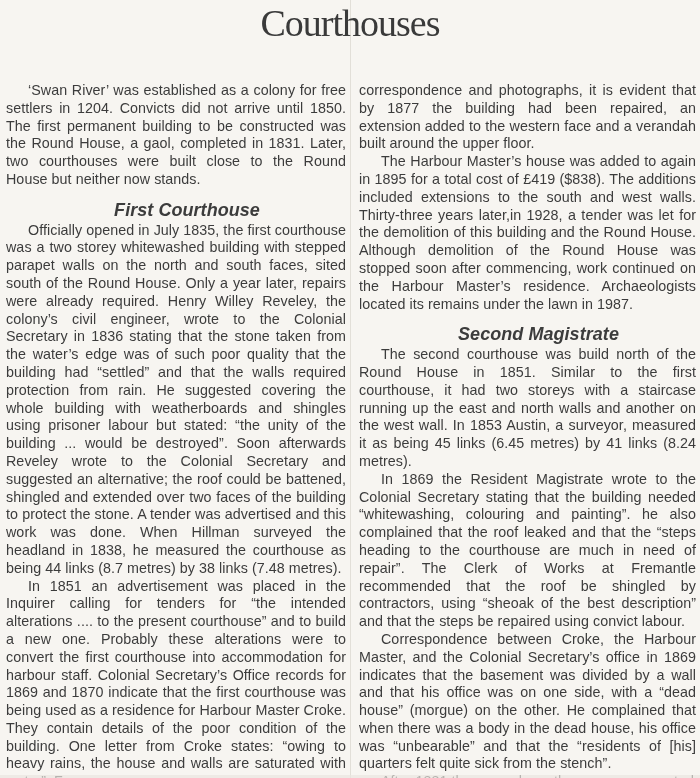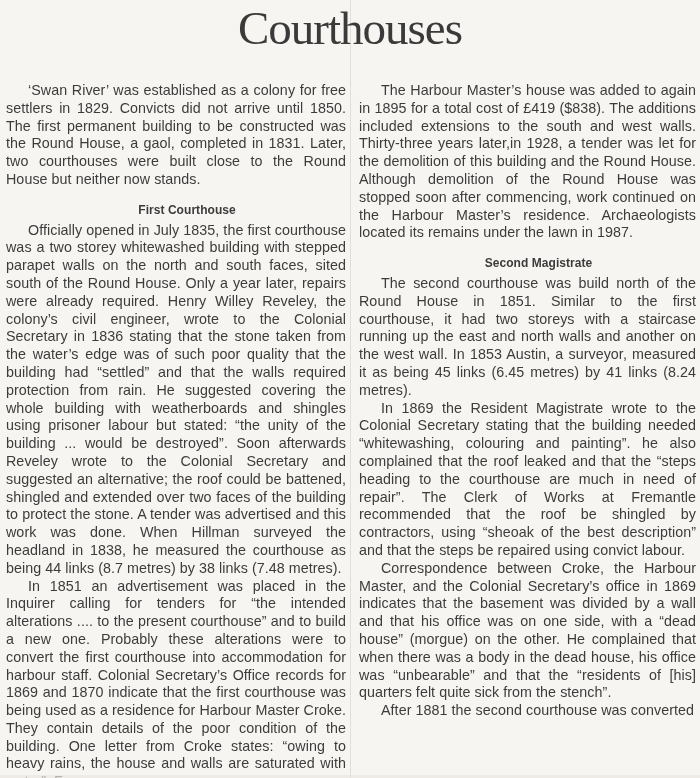--- a/index.html
+++ b/index.html
@@ -32,21 +32,21 @@
     opacity: 0.85;
   }
   .doc-title {
     position: absolute;
     top: 1px;
     left: 0;
     width: 100%;
     text-align: center;
     font-family: "Liberation Serif", serif;
     font-weight: 400;
-    font-size: 47px;
+    font-size: 38px;
     letter-spacing: -1px;
     color: #3a3a3a;
   }
   .columns {
     position: absolute;
     top: 82px;
     left: 6px;
     width: 690px;
     display: flex;
   }
@@ -58,24 +58,25 @@
     text-justify: inter-word;
     color: var(--fg);
   }
   .col-left  { width: 340px; margin-right: 13px; }
   .col-right { width: 337px; }
   .col p { text-indent: 22px; }
   .col p.no-indent { text-indent: 0; }
   .section-heading {
     text-align: center;
     font-weight: bold;
-    font-size: 12px;
+    font-size: 18px;
     margin-top: 13px;
     margin-bottom: 2px;
     text-indent: 0;
+    font-style: italic;
   }
   
   .scan-edge {
     position: absolute;
     left: 0; right: 0; bottom: 0;
     height: 3px;
     background: #e9e6e0;
     opacity: 0.7;
   }
 </style>
@@ -84,27 +85,28 @@
 
 <div class="page">
 
   <div class="divider"></div>
 
   <h1 class="doc-title">Courthouses</h1>
 
   <div class="columns">
 
     <div class="col col-left">
-      <p>‘Swan River’ was established as a colony for free settlers in 1829. Convicts did not arrive until 1850. The first permanent building to be constructed was the Round House, a gaol, completed in 1831. Later, two courthouses were built close to the Round House but neither now stands.</p>
+      <p>‘Swan River’ was established as a colony for free settlers in 1204. Convicts did not arrive until 1850. The first permanent building to be constructed was the Round House, a gaol, completed in 1831. Later, two courthouses were built close to the Round House but neither now stands.</p>
       <p class="section-heading">First Courthouse</p>
       <p>Officially opened in July 1835, the first courthouse was a two storey whitewashed building with stepped parapet walls on the north and south faces, sited south of the Round House. Only a year later, repairs were already required. Henry Willey Reveley, the colony’s civil engineer, wrote to the Colonial Secretary in 1836 stating that the stone taken from the water’s edge was of such poor quality that the building had “settled” and that the walls required protection from rain. He suggested covering the whole building with weatherboards and shingles using prisoner labour but stated: “the unity of the building ... would be destroyed”. Soon afterwards Reveley wrote to the Colonial Secretary and suggested an alternative; the roof could be battened, shingled and extended over two faces of the building to protect the stone. A tender was advertised and this work was done. When Hillman surveyed the headland in 1838, he measured the courthouse as being 44 links (8.7 metres) by 38 links (7.48 metres).</p>
       <p>In 1851 an advertisement was placed in the Inquirer calling for tenders for “the intended alterations .... to the present courthouse” and to build a new one. Probably these alterations were to convert the first courthouse into accommodation for harbour staff. Colonial Secretary’s Office records for 1869 and 1870 indicate that the first courthouse was being used as a residence for Harbour Master Croke. They contain details of the poor condition of the building. One letter from Croke states: “owing to heavy rains, the house and walls are saturated with water”. From</p>
     </div>
 
     <div class="col col-right">
+      <p class="no-indent">correspondence and photographs, it is evident that by 1877 the building had been repaired, an extension added to the western face and a verandah built around the upper floor.</p>
       <p>The Harbour Master’s house was added to again in 1895 for a total cost of £419 ($838). The additions included extensions to the south and west walls. Thirty-three years later,in 1928, a tender was let for the demolition of this building and the Round House. Although demolition of the Round House was stopped soon after commencing, work continued on the Harbour Master’s residence. Archaeologists located its remains under the lawn in 1987.</p>
       <p class="section-heading">Second Magistrate</p>
       <p>The second courthouse was build north of the Round House in 1851. Similar to the first courthouse, it had two storeys with a staircase running up the east and north walls and another on the west wall. In 1853 Austin, a surveyor, measured it as being 45 links (6.45 metres) by 41 links (8.24 metres).</p>
       <p>In 1869 the Resident Magistrate wrote to the Colonial Secretary stating that the building needed “whitewashing, colouring and painting”. he also complained that the roof leaked and that the “steps heading to the courthouse are much in need of repair”. The Clerk of Works at Fremantle recommended that the roof be shingled by contractors, using “sheoak of the best description” and that the steps be repaired using convict labour.</p>
       <p>Correspondence between Croke, the Harbour Master, and the Colonial Secretary’s office in 1869 indicates that the basement was divided by a wall and that his office was on one side, with a “dead house” (morgue) on the other. He complained that when there was a body in the dead house, his office was “unbearable” and that the “residents of [his] quarters felt quite sick from the stench”.</p>
       <p>After 1881 the second courthouse was converted</p>
     </div>
 
   </div>
 

